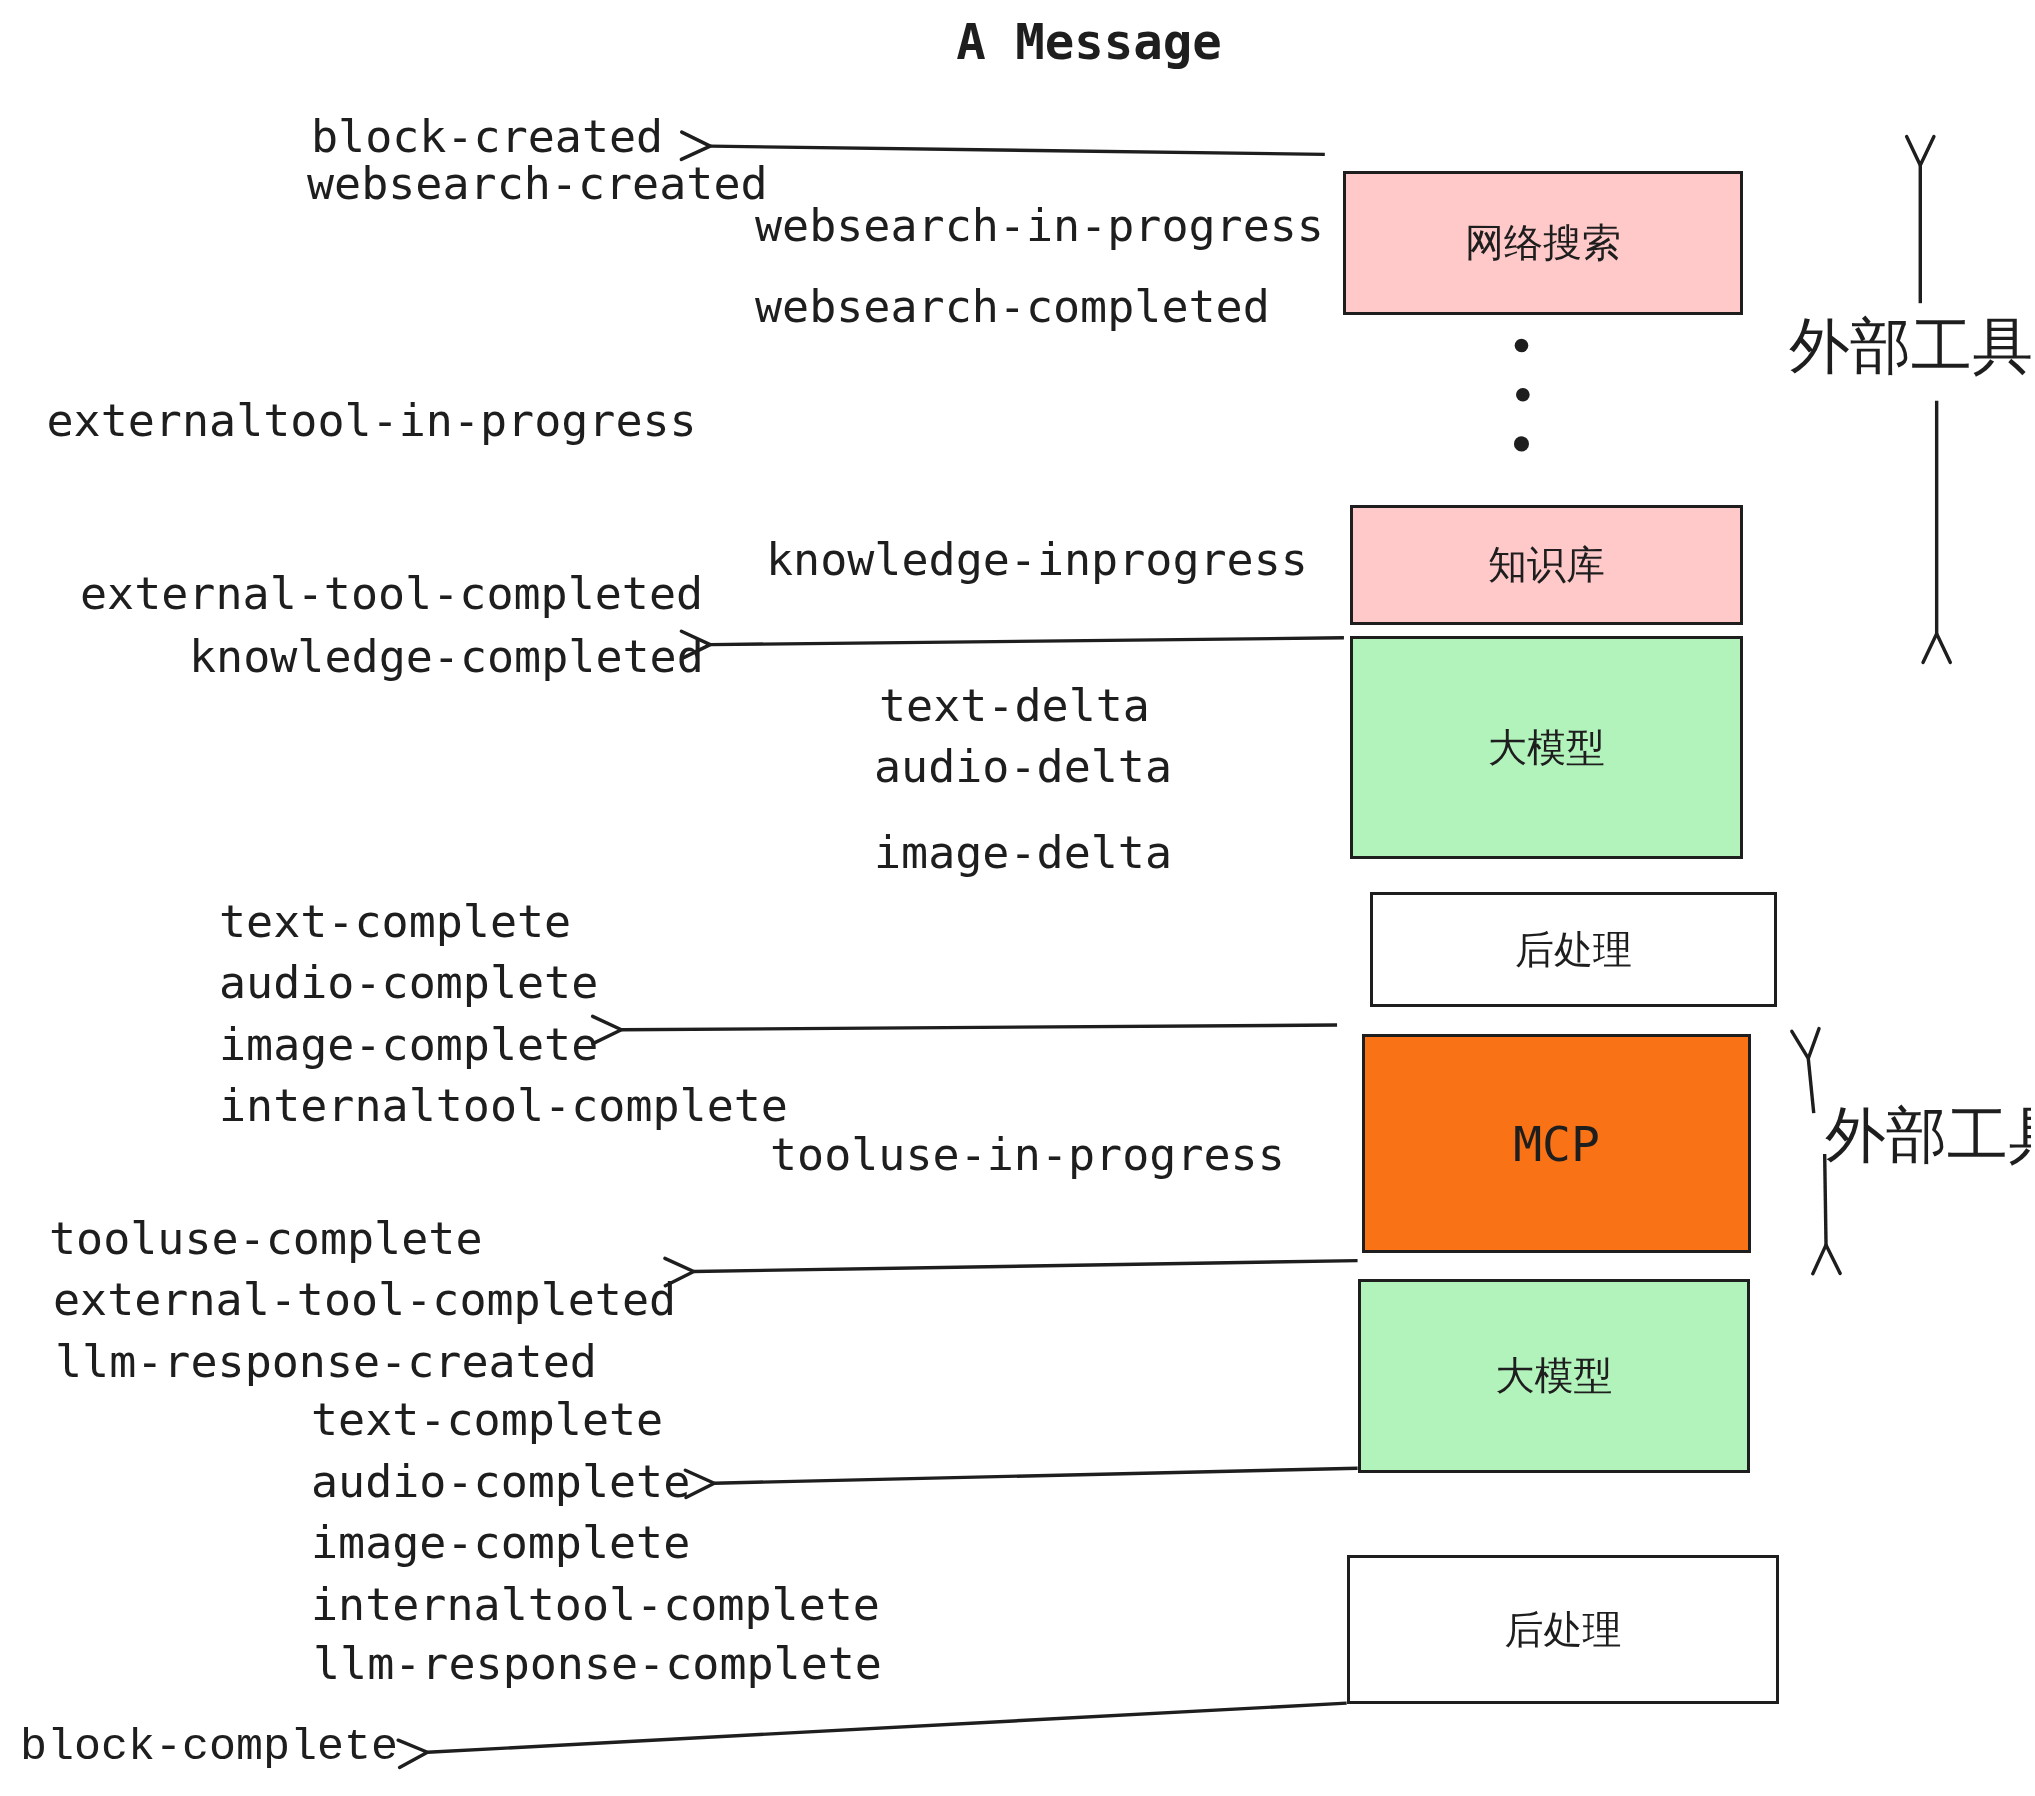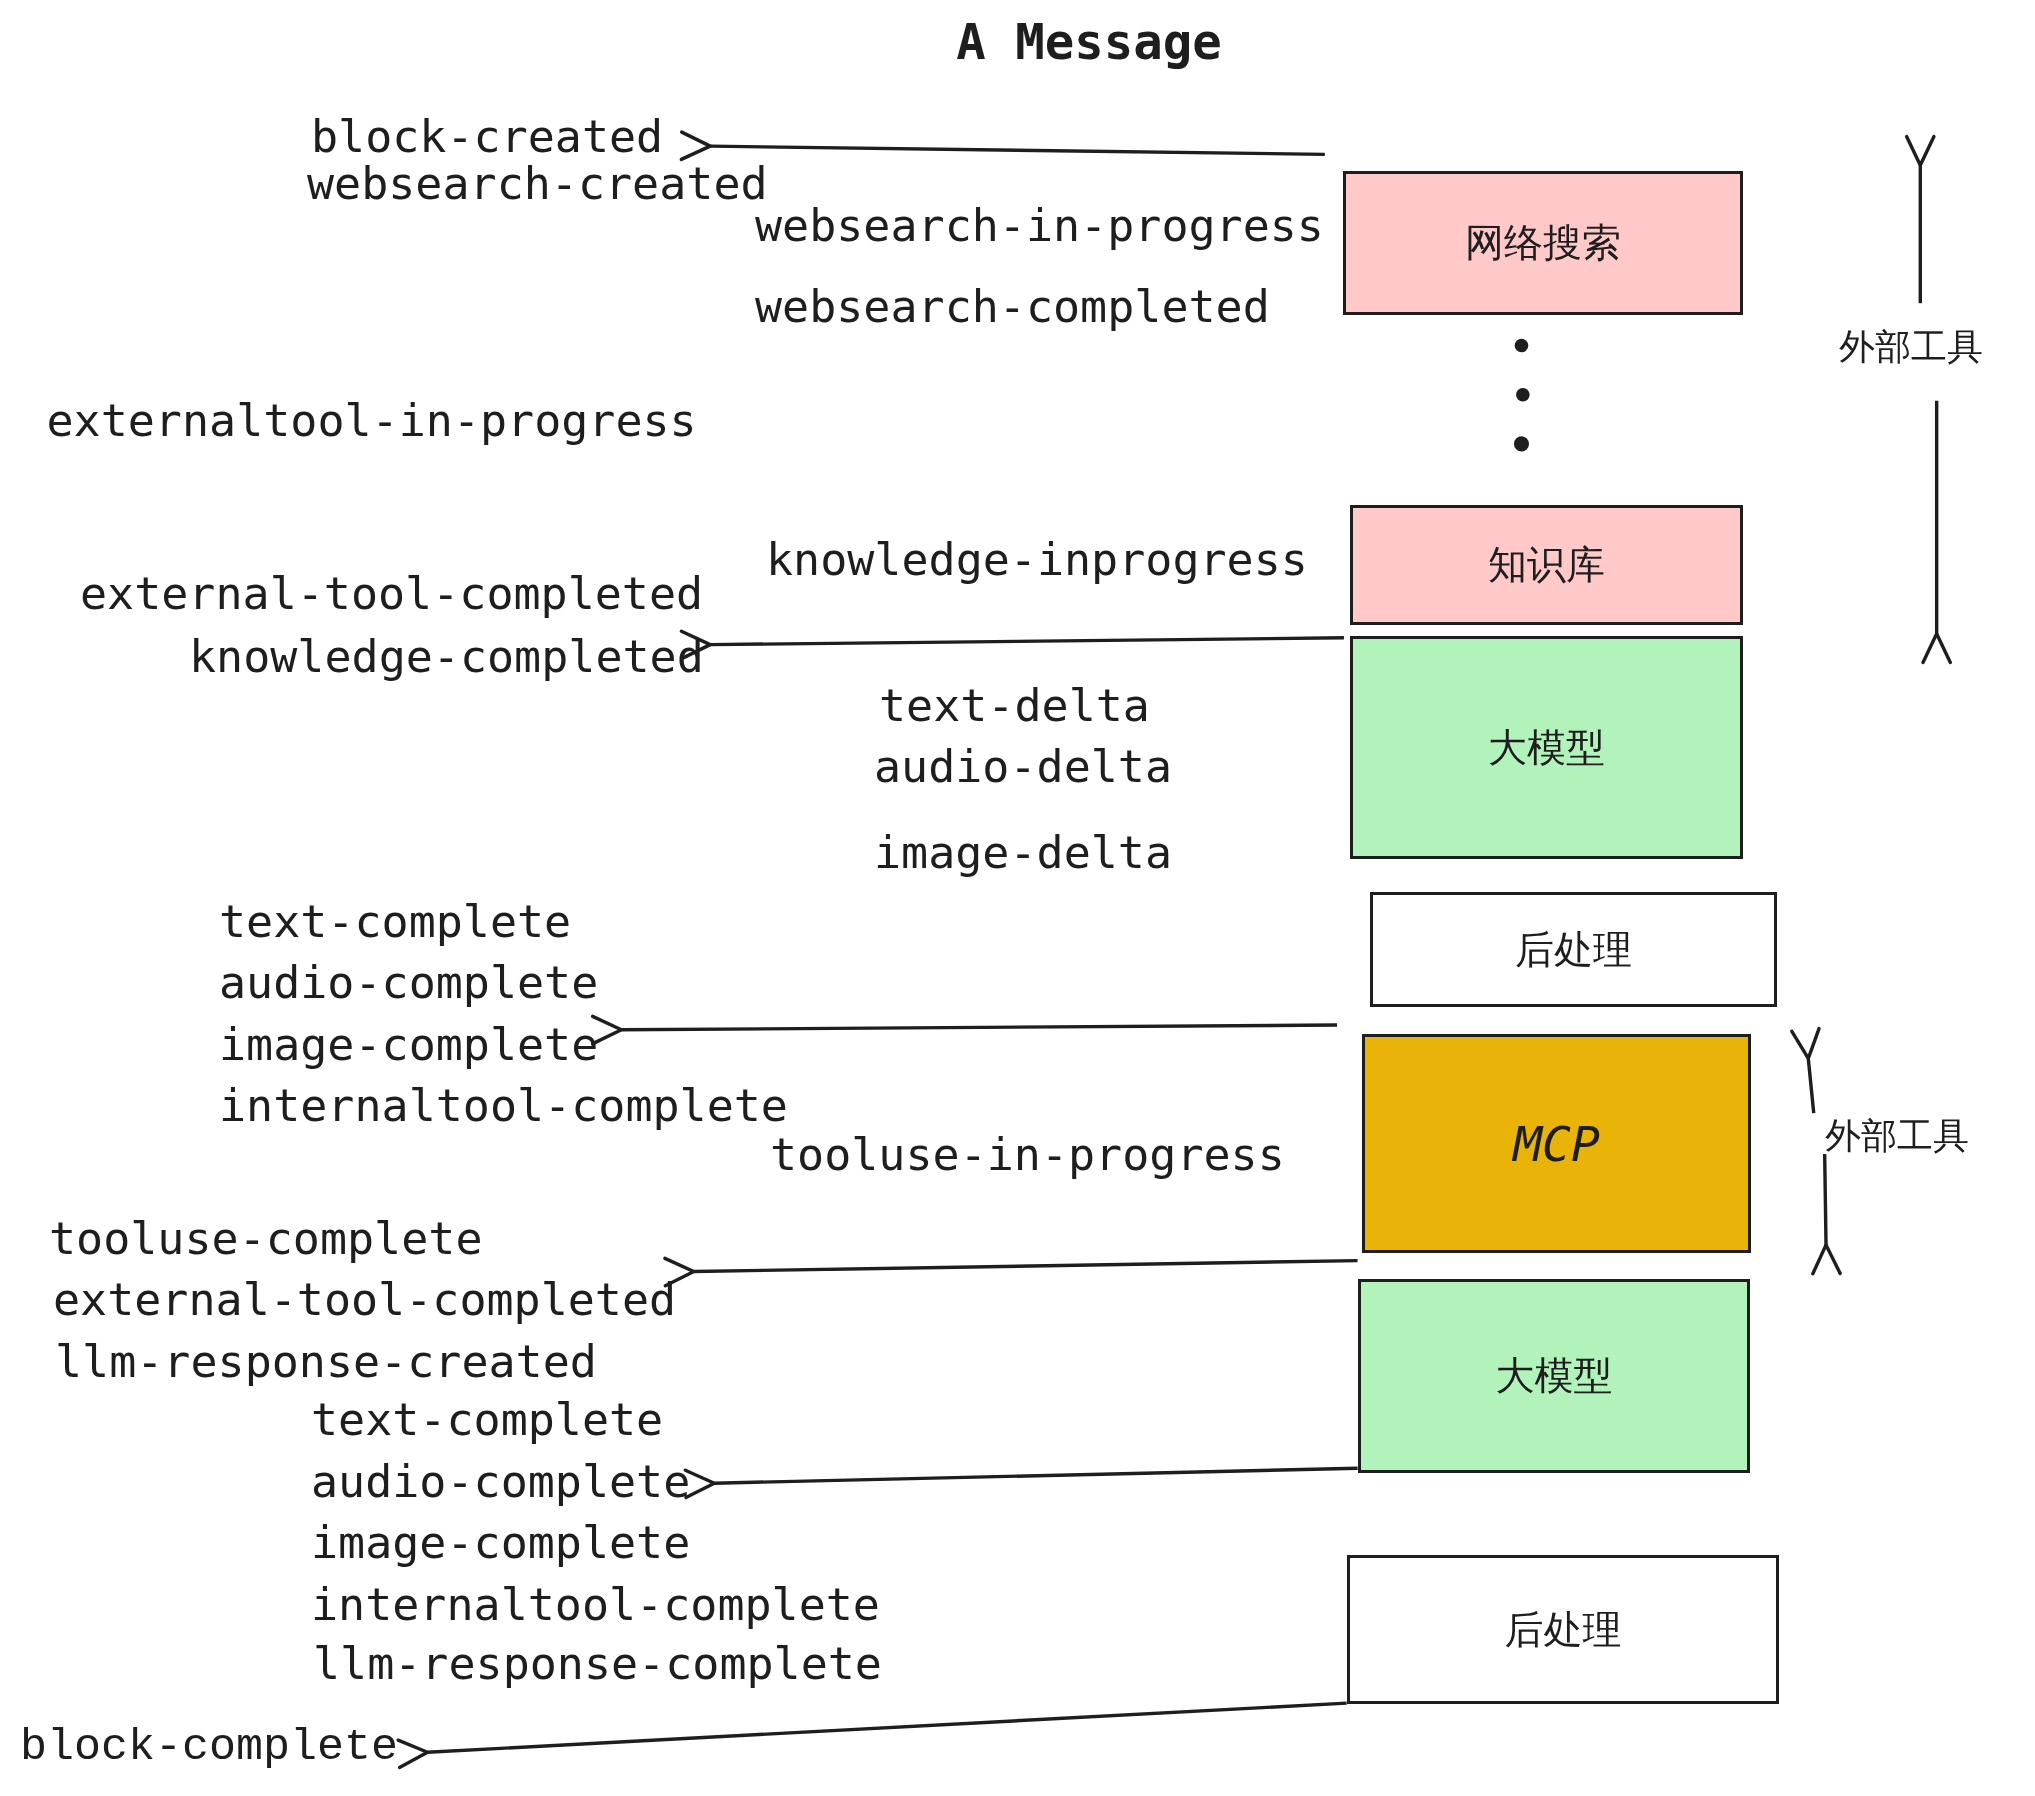--- a/index.html
+++ b/index.html
@@ -29,27 +29,27 @@
     position:absolute;
     box-sizing:border-box;
     border:3.4px solid #1e1e1e;
     display:flex;align-items:center;justify-content:center;
     font-family:"Liberation Sans", sans-serif;
     font-size:39px;
     white-space:nowrap;
   }
   .fill-pink{background:#ffc9c9;}
   .fill-green{background:#b2f2bb;}
-  .fill-yellow{background:#eab308;font-style:italic;}
+  .fill-yellow{background:#f97316;}
   .fill-white{background:#ffffff;}
   .box.mono{font-family:"DejaVu Sans Mono", monospace;font-size:48px;font-weight:500;}
   .side-label{
     position:absolute;
     font-family:Liberation Serif, serif;
-    font-size:36px;
+    font-size:61px;
     white-space:nowrap;
     transform:translateY(-50%);
   }
   .center-x{transform:translate(-50%,-50%);}
 </style>
 </head>
 <body>
 
 <div class="canvas">
 

